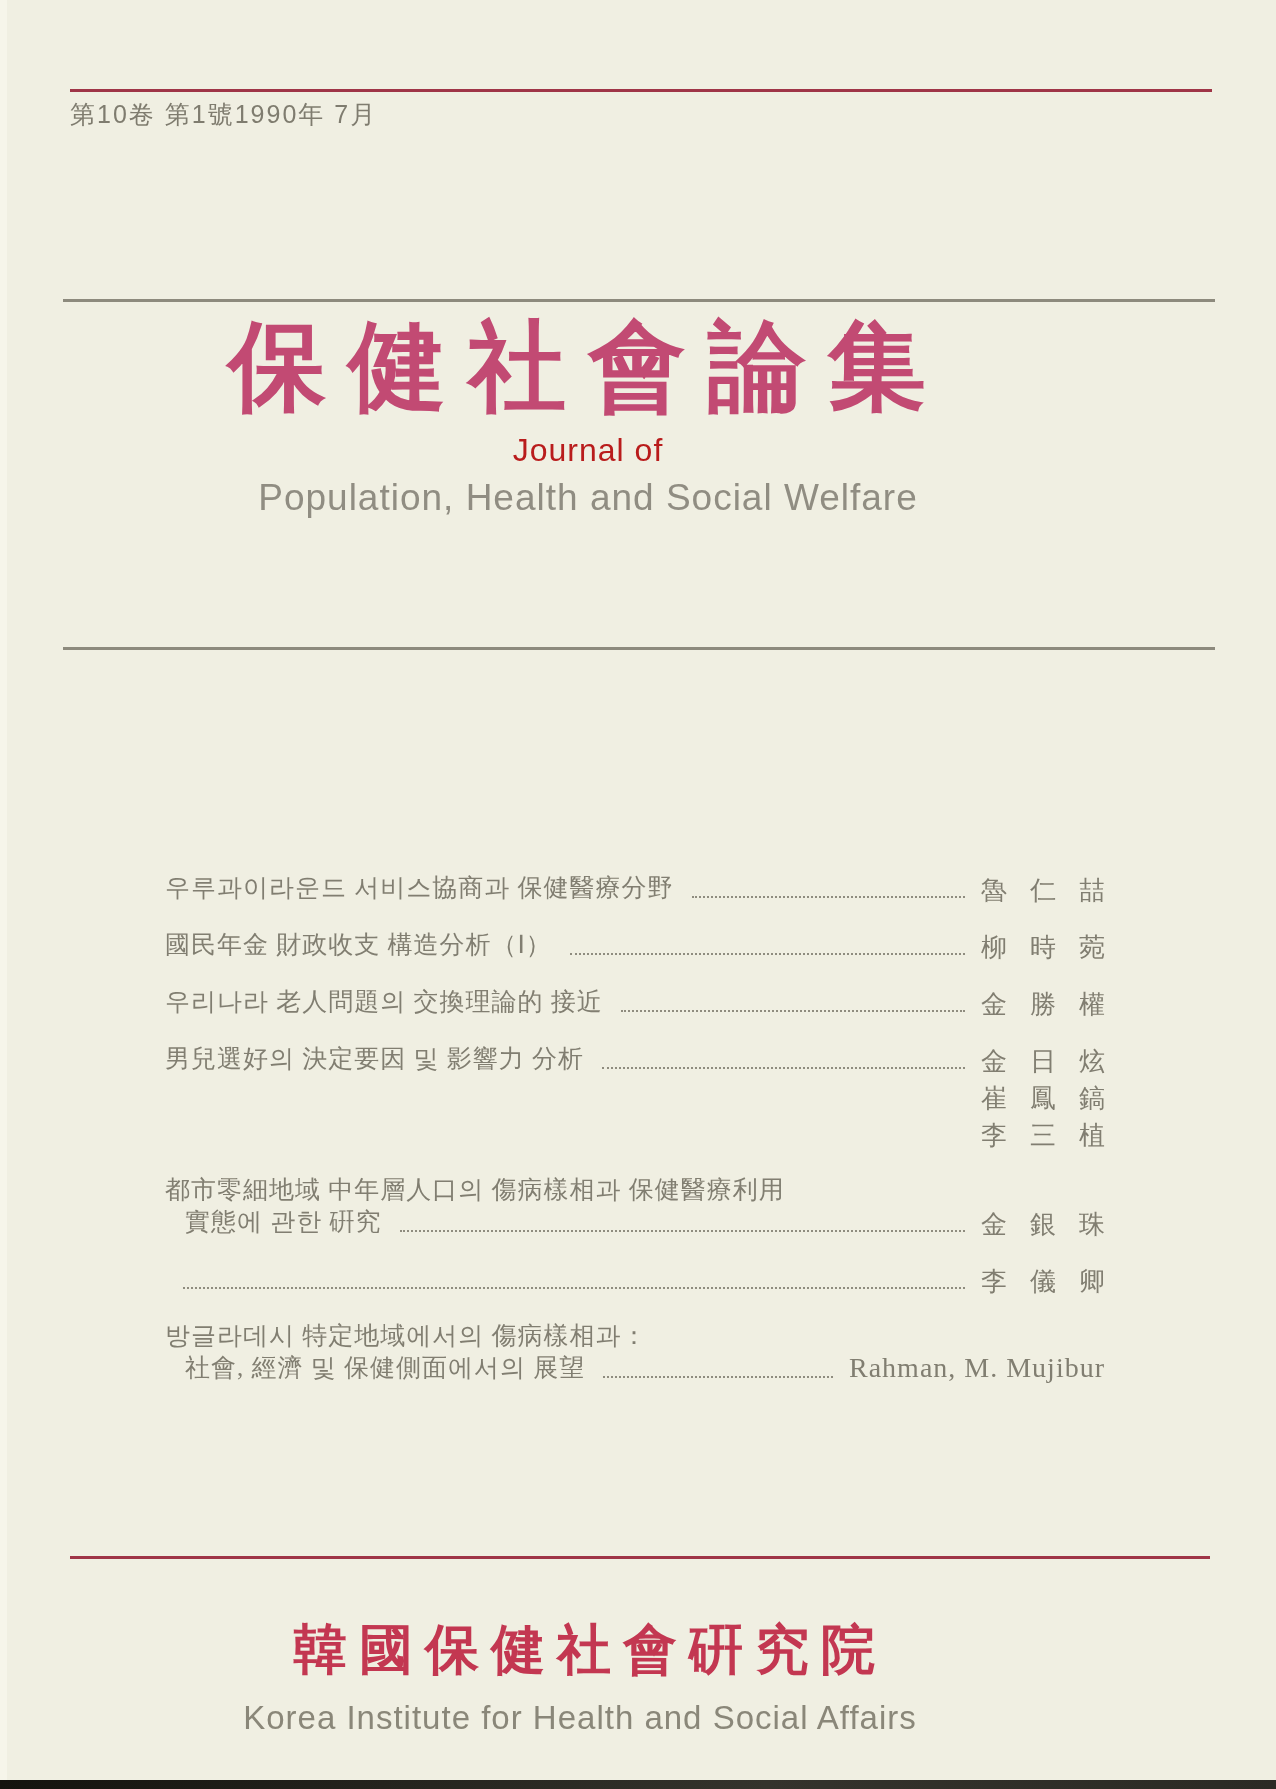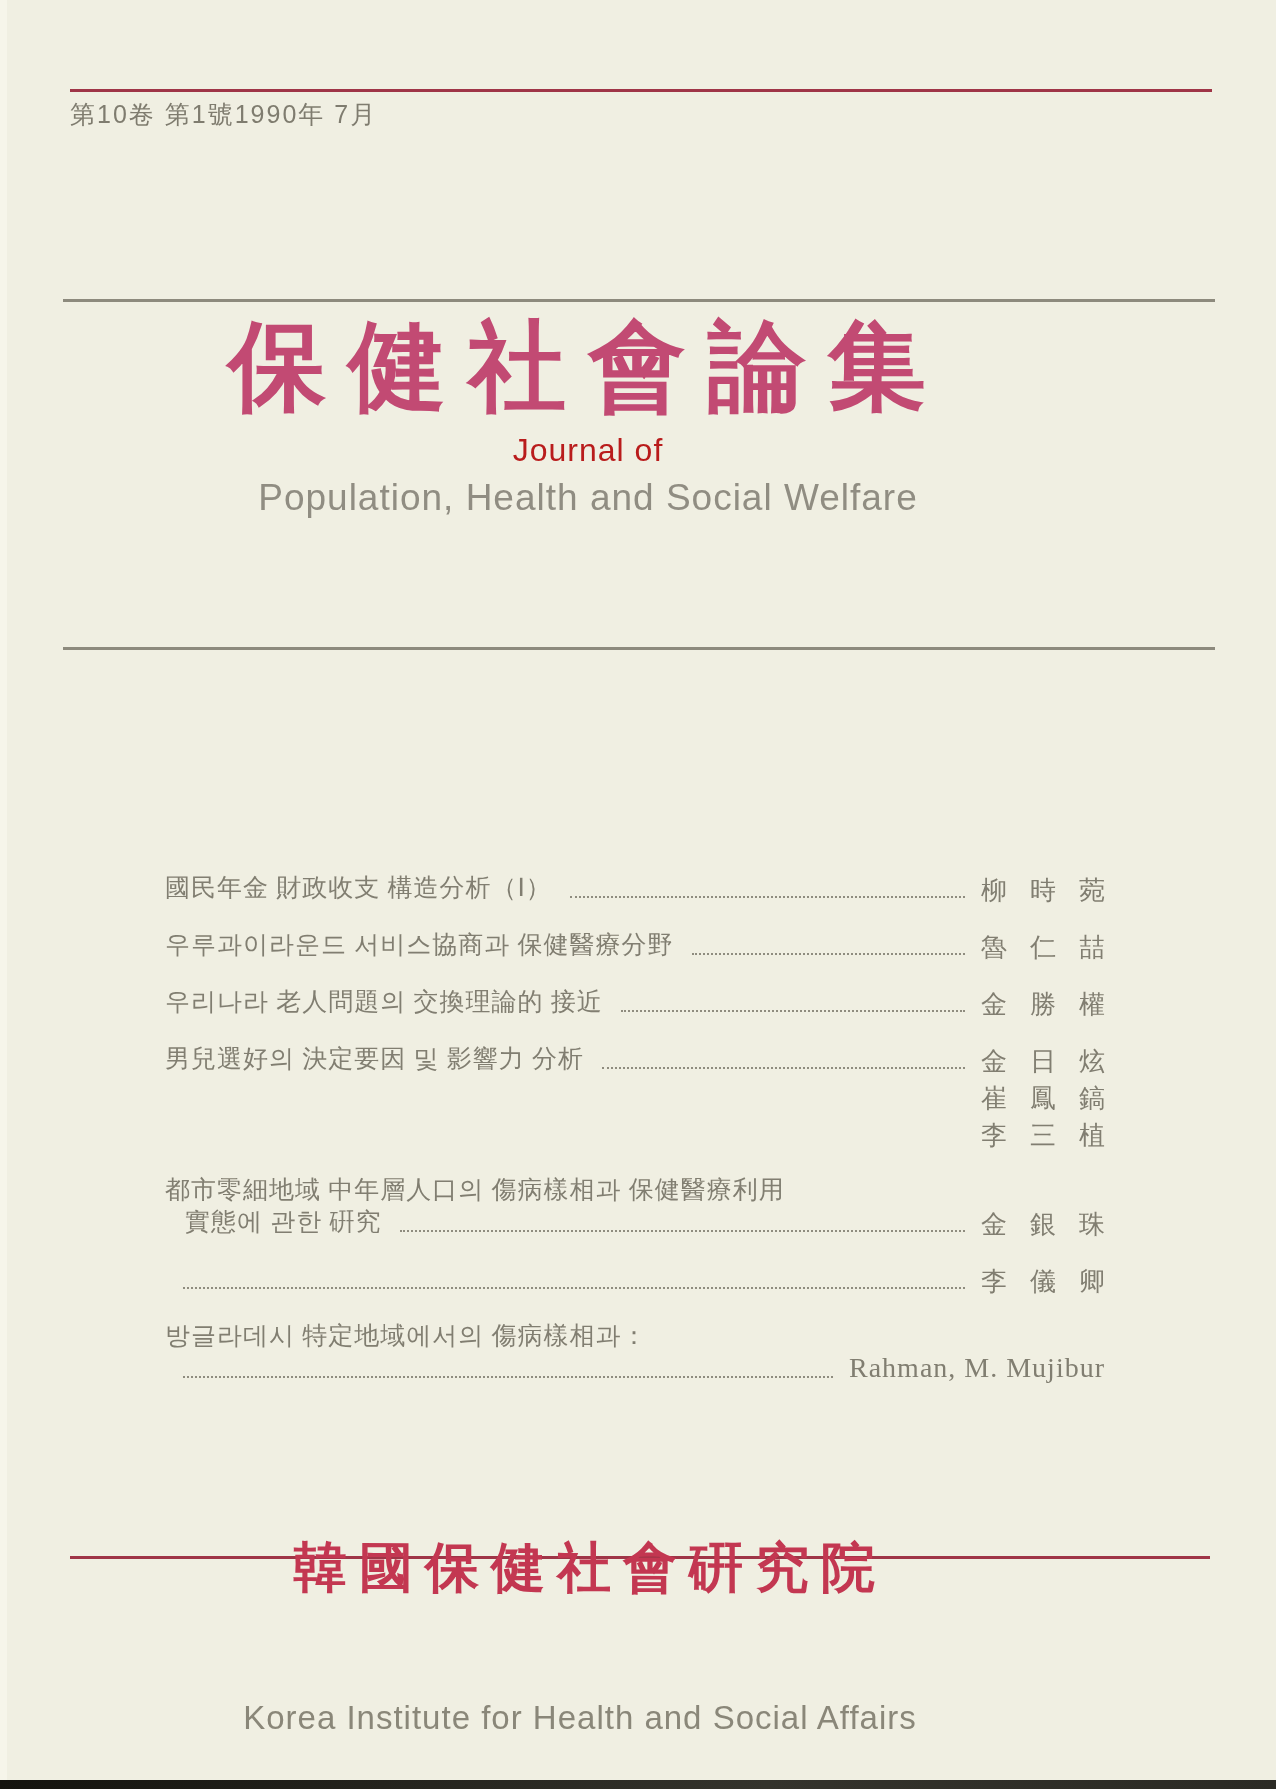--- a/index.html
+++ b/index.html
@@ -76,21 +76,21 @@
   .authors { display: flex; flex-direction: column; align-items: flex-end; }
   .authors.cjk .author {
     display: flex; justify-content: space-between;
     width: 124px; line-height: 37px; font-size: 26px;
   }
   .authors.latin .author {
     line-height: 32px; font-size: 28px; letter-spacing: 1px; white-space: nowrap;
   }
 
   .footer-cjk {
-    position: absolute; top: 1532px; left: 0; width: 1180px;
+    position: absolute; top: 1614px; left: 0; width: 1180px;
     text-align: center;
     font-family: "DejaVu Serif", serif;
     font-weight: bold;
     font-size: 54px; color: #c33751; letter-spacing: 12px;
     white-space: nowrap;
   }
   .footer-en {
     position: absolute; top: 1678px; left: 0; width: 1160px;
     text-align: center;
     font-size: 33px; color: #8a8779; letter-spacing: 1px;
@@ -120,46 +120,46 @@
   <div class="title-cjk">保健社會論集</div>
   <div class="sub1">Journal of</div>
   <div class="sub2">Population, Health and Social Welfare</div>
 </div>
 
 <div class="rule-gray two"></div>
 
 <div class="toc">
     <div class="toc-entry">
       <div class="toc-line">
+        <span class="toc-title">우루과이라운드 서비스協商과 保健醫療分野</span>
+        <span class="leader"></span>
+        <span class="authors cjk">
+          <span class="author">
+            <span>魯</span>
+            <span>仁</span>
+            <span>喆</span>
+          </span>
+        </span>
+      </div>
+    </div>
+    <div class="toc-entry">
+      <div class="toc-line">
         <span class="toc-title">國民年金 財政收支 構造分析（Ⅰ）</span>
         <span class="leader"></span>
         <span class="authors cjk">
           <span class="author">
             <span>柳</span>
             <span>時</span>
             <span>菀</span>
           </span>
         </span>
       </div>
     </div>
     <div class="toc-entry">
       <div class="toc-line">
-        <span class="toc-title">우루과이라운드 서비스協商과 保健醫療分野</span>
-        <span class="leader"></span>
-        <span class="authors cjk">
-          <span class="author">
-            <span>魯</span>
-            <span>仁</span>
-            <span>喆</span>
-          </span>
-        </span>
-      </div>
-    </div>
-    <div class="toc-entry">
-      <div class="toc-line">
         <span class="toc-title">우리나라 老人問題의 交換理論的 接近</span>
         <span class="leader"></span>
         <span class="authors cjk">
           <span class="author">
             <span>金</span>
             <span>勝</span>
             <span>權</span>
           </span>
         </span>
       </div>
@@ -213,20 +213,21 @@
             <span>卿</span>
           </span>
         </span>
       </div>
     </div>
     <div class="toc-entry">
       <div class="toc-line">
         <span class="toc-title">방글라데시 特定地域에서의 傷病樣相과：</span>
       </div>
       <div class="toc-line cont">
+        <span class="toc-title">社會, 經濟 및 保健側面에서의 展望</span>
         <span class="leader"></span>
         <span class="authors latin">
           <span class="author">Rahman, M. Mujibur</span>
         </span>
       </div>
     </div>
   </div>
 
 <div class="rule-red bottom"></div>
 

